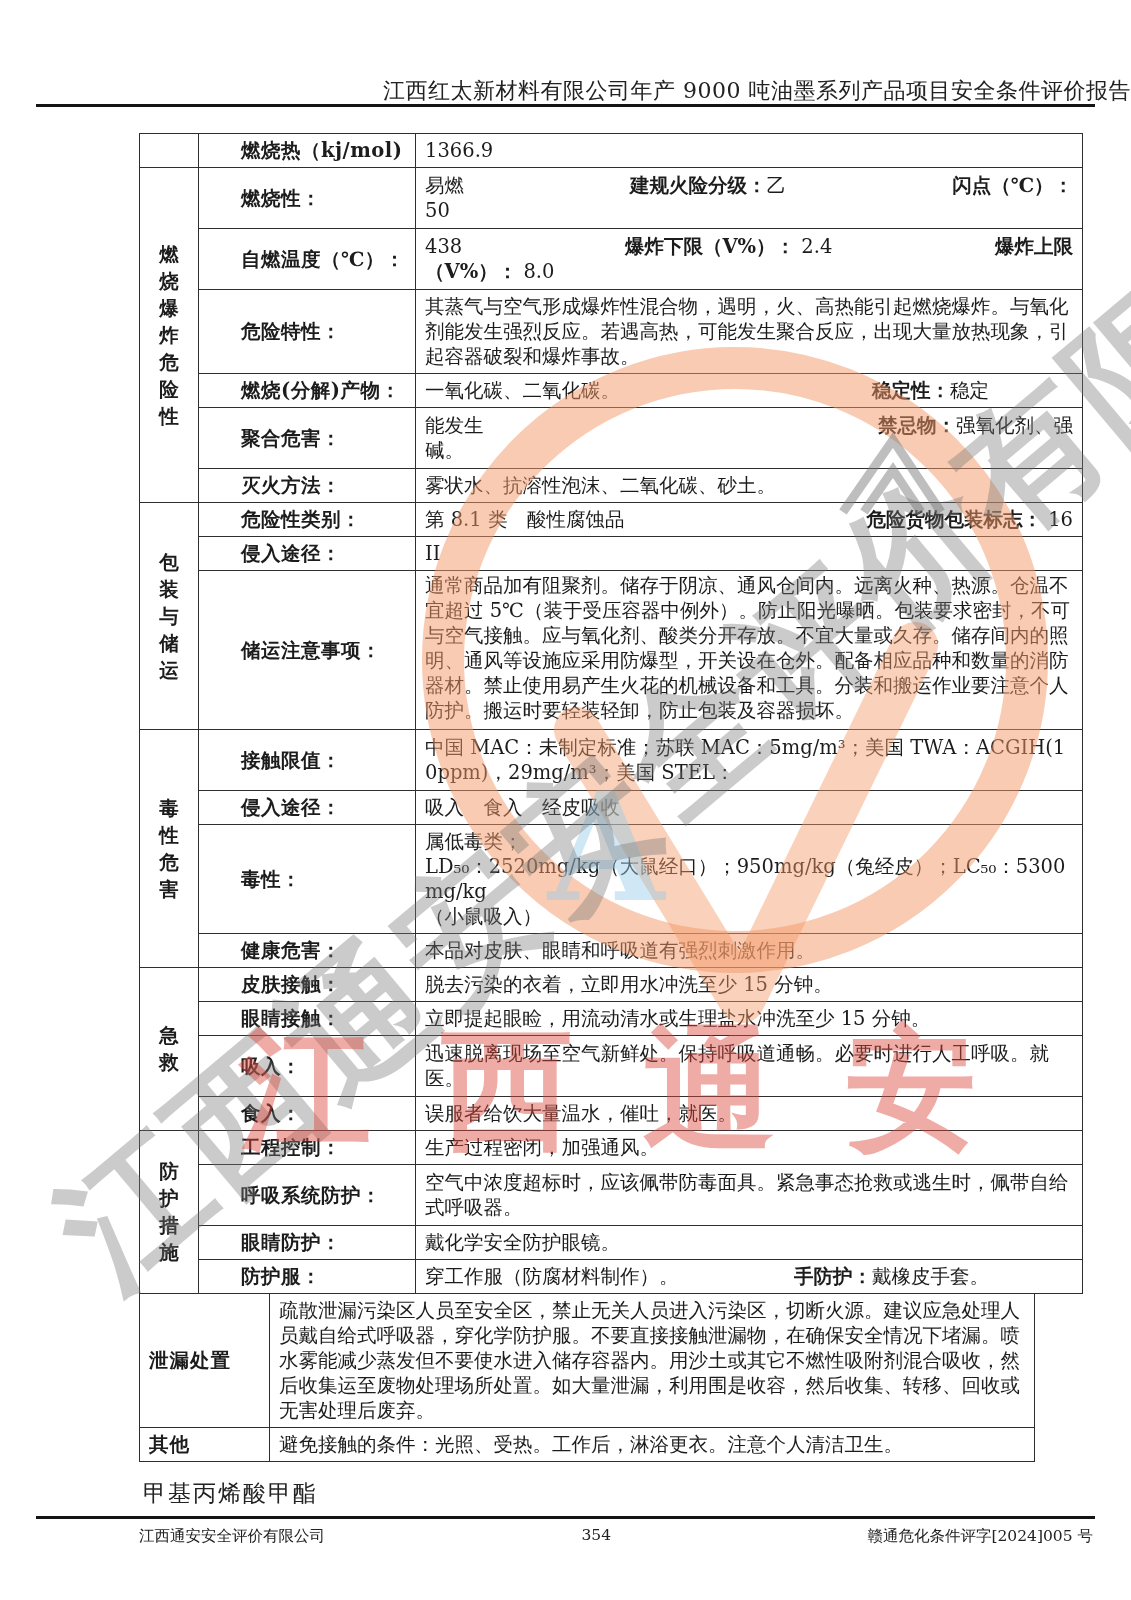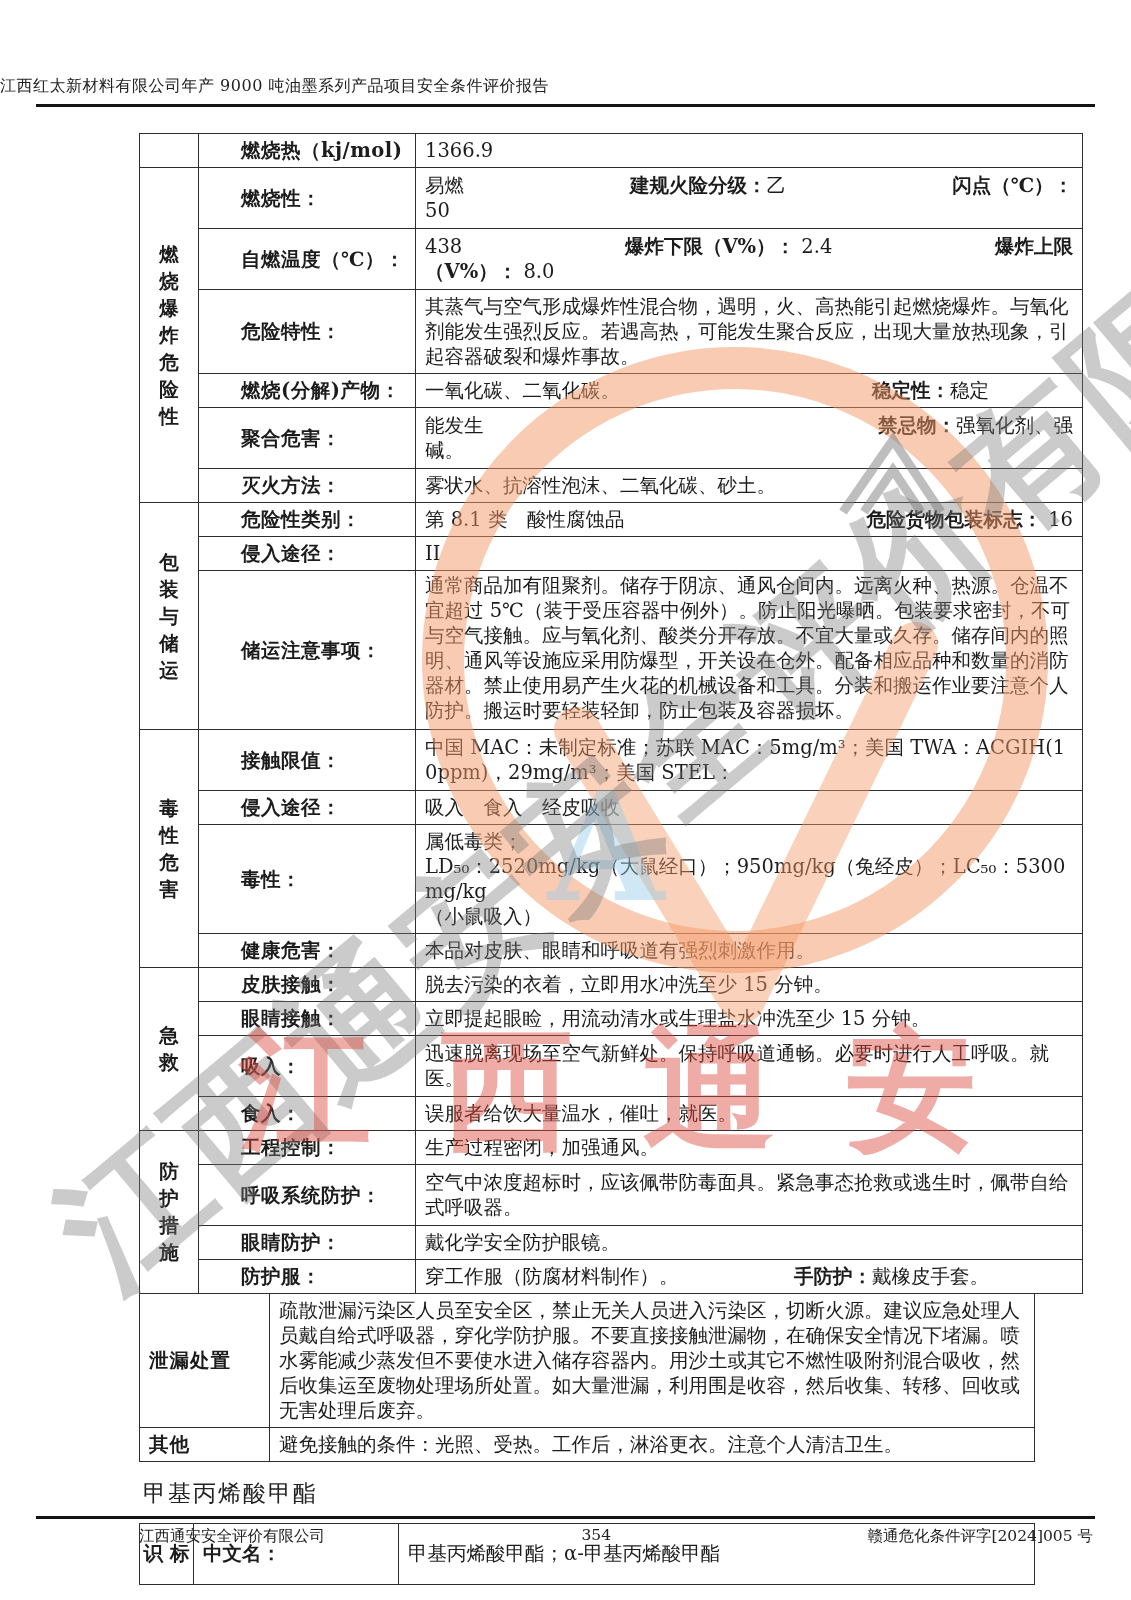--- a/index.html
+++ b/index.html
@@ -2,22 +2,22 @@
 <html><head>
 <meta charset="utf-8">
 <style>
   html,body{margin:0;padding:0;background:#e8e8e8;}
   .page{
     position:relative;width:1131px;height:1600px;margin:0 auto;background:#ffffff;
     overflow:hidden;font-family:"DejaVu Serif","Liberation Serif",serif;color:#1c1c1c;
   }
   
   .doc-title{
-    position:absolute;top:76px;left:0;width:100%;text-align:left;
-    font-size:16px;letter-spacing:.5px;color:#222;
+    position:absolute;top:76px;left:0;width:100%;text-align:right;
+    font-size:22px;letter-spacing:.5px;color:#222;
   }
   .head-rule{position:absolute;top:104px;left:36px;right:36px;height:3px;background:#141414;}
   
   .content{position:absolute;left:139px;top:133px;width:897px;z-index:1;}
   table{border-collapse:collapse;table-layout:fixed;width:896px;}
   td{border:1.5px solid #2e2e2e;padding:4px 9px;font-size:19.5px;line-height:25px;vertical-align:middle;word-break:break-all;}
   .gcol{width:54px;padding:4px 2px;text-align:center;font-weight:bold;white-space:pre-line;line-height:27px;}
   .lcol{width:165px;font-weight:bold;letter-spacing:.5px;padding-left:42px;}
   .vcol{width:648px;}
   .bl{font-weight:bold;}
@@ -241,29 +241,20 @@
       </tr>
       <tr>
         <td class="lcol2">其他</td>
         <td>避免接触的条件：光照、受热。工作后，淋浴更衣。注意个人清洁卫生。</td>
       </tr>
     </tbody>
       </table>
 
     <div class="chem-heading">甲基丙烯酸甲酯</div>
 
-    <table class="t3">
-      <tbody>
-          <tr>
-        <td class="gcol3">识 标</td>
-        <td class="lcol3">中文名：</td>
-        <td>甲基丙烯酸甲酯；α-甲基丙烯酸甲酯</td>
-      </tr>
-    </tbody>
-      </table>
   </div>
 
   <svg class="wm-svg" width="1131" height="1600" viewBox="0 0 1131 1600">
     <circle cx="735" cy="660" r="292" fill="none" stroke="rgba(243,152,102,0.50)" stroke-width="42"></circle>
     <polyline points="577,730 742,1000 915,645" fill="none" stroke="rgba(243,152,102,0.45)" stroke-width="46" stroke-linecap="round" stroke-linejoin="round"></polyline>
     <polyline points="843,512 893,440 941,512" fill="none" stroke="rgba(125,125,125,0.5)" stroke-width="9"></polyline>
     <polyline points="864,512 893,470 921,512" fill="none" stroke="rgba(125,125,125,0.5)" stroke-width="9"></polyline>
     <text x="548" y="900" font-size="150" font-weight="bold" fill="rgba(150,205,232,0.45)" font-family="DejaVu Serif, Liberation Serif, serif">A</text>
     <text x="112" y="1292" font-size="142" font-weight="bold" letter-spacing="4" fill="rgba(118,118,118,0.38)" transform="rotate(-40 112 1292)" font-family="DejaVu Serif, Liberation Serif, serif">江西通安安全评价有限公司</text>
   </svg>

